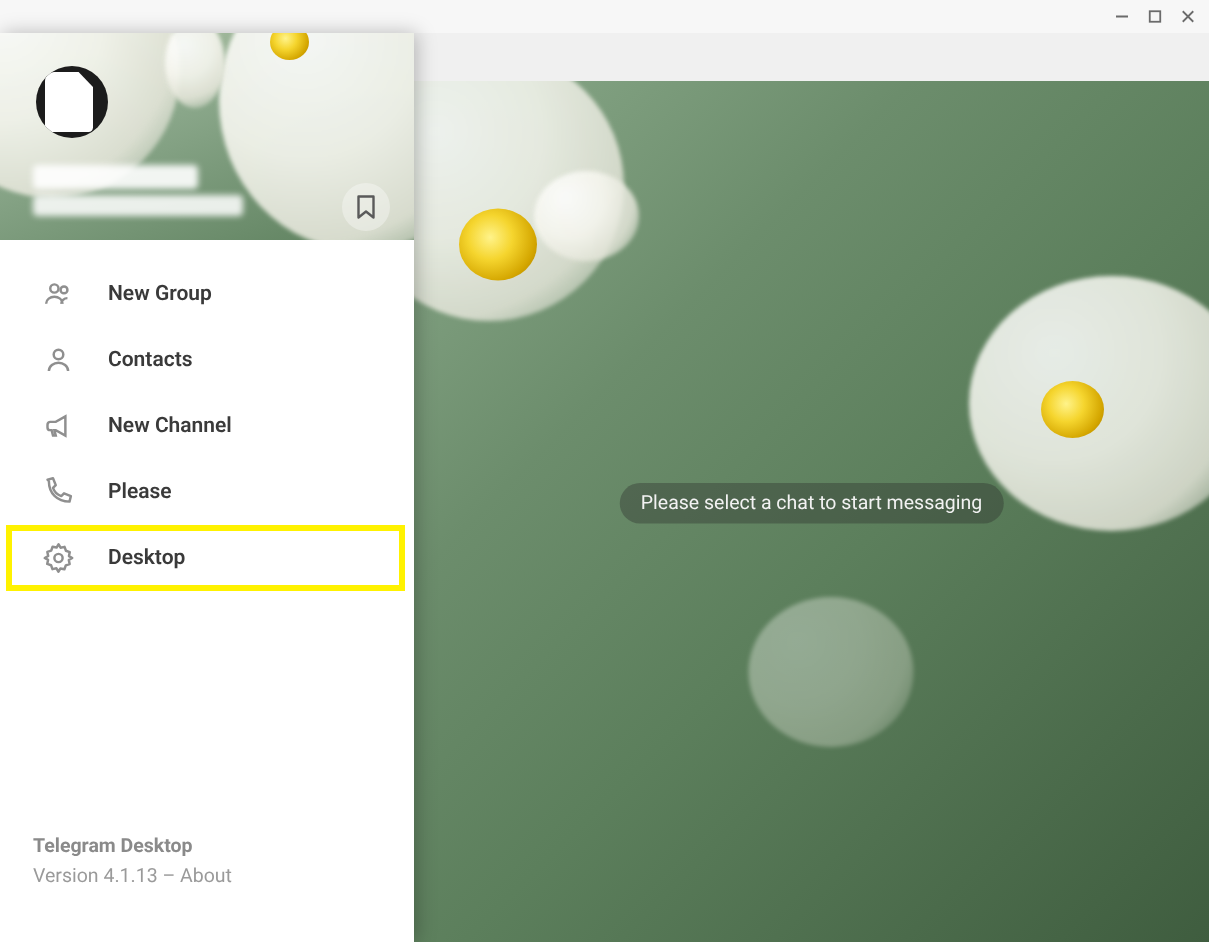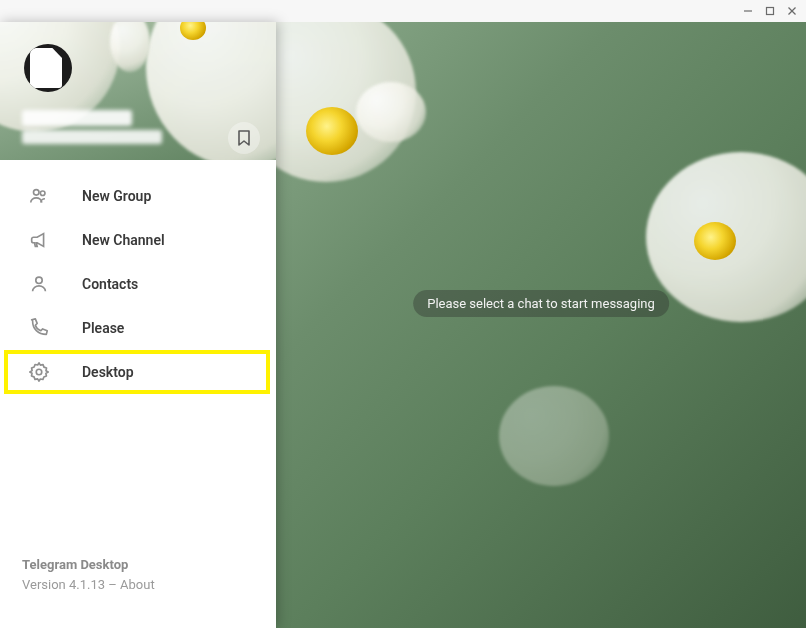--- a/index.html
+++ b/index.html
@@ -29,20 +29,21 @@
       display: flex;
       width: 100%;
       height: 606px;
       position: relative;
     }
     .main-area {
       position: relative;
       flex: 1;
       overflow: hidden;
       background: linear-gradient(135deg, #8aa98a 0%, #6c8d6c 30%, #5c7f5c 55%, #3f5d3f 100%);
+      margin-top: 32px;
     }
     
     .petal-blob {
       position: absolute;
       border-radius: 50%;
       background: radial-gradient(circle at 30% 30%, #ffffff 0%, #f7f7f0 40%, #e4e5d9 70%, rgba(255,255,255,0) 100%);
       filter: blur(1.5px);
       opacity: 0.85;
     }
     .daisy-center {
@@ -132,21 +133,21 @@
     }
     .menu {
       flex: 1;
       padding-top: 14px;
     }
     .menu-item {
       display: flex;
       align-items: center;
       height: 44px;
       padding-left: 28px;
-      gap: 32px;
+      gap: 22px;
       cursor: pointer;
       position: relative;
       text-align: right;
     }
     .menu-item .icon {
       width: 22px;
       display: flex; align-items: center; justify-content: center;
       color: #8f8f8f;
     }
     .menu-item .label {
@@ -264,34 +265,34 @@
           <path d="M3 19c0-3 3-5 6-5s6 2 6 5"></path>
             <path d="M14 19c0-2 2-4 4.5-4"></path>
         </svg>
       </span>
       <span class="label">New Group</span>
     </div>
 
     <div class="menu-item">
       <span class="icon">
         <svg width="22" height="22" viewBox="0 0 24 24" fill="none" stroke="#8f8f8f" stroke-width="1.8">
-          <path d="M4 11v2a2 2 0 0 0 2 2h1l1 4h2l-1-4h1l7 4V5l-7 4H6a2 2 0 0 0-2 2z"></path>
-        </svg>
-      </span>
-      <span class="label">New Channel</span>
-    </div>
-
-    <div class="menu-item">
-      <span class="icon">
-        <svg width="22" height="22" viewBox="0 0 24 24" fill="none" stroke="#8f8f8f" stroke-width="1.8">
           <circle cx="12" cy="8" r="3.5"></circle>
             <path d="M5 20c0-3.5 3.5-6 7-6s7 2.5 7 6"></path>
         </svg>
       </span>
       <span class="label">Contacts</span>
+    </div>
+
+    <div class="menu-item">
+      <span class="icon">
+        <svg width="22" height="22" viewBox="0 0 24 24" fill="none" stroke="#8f8f8f" stroke-width="1.8">
+          <path d="M4 11v2a2 2 0 0 0 2 2h1l1 4h2l-1-4h1l7 4V5l-7 4H6a2 2 0 0 0-2 2z"></path>
+        </svg>
+      </span>
+      <span class="label">New Channel</span>
     </div>
 
     <div class="menu-item">
       <span class="icon">
         <svg width="22" height="22" viewBox="0 0 24 24" fill="none" stroke="#8f8f8f" stroke-width="1.8">
           <path d="M5 4c0 9 6 15 15 15l1-4-5-2-2 2c-3-1-5-3-6-6l2-2-2-5-4 1z" stroke-linejoin="round"></path>
         </svg>
       </span>
       <span class="label">Please</span>
     </div>

